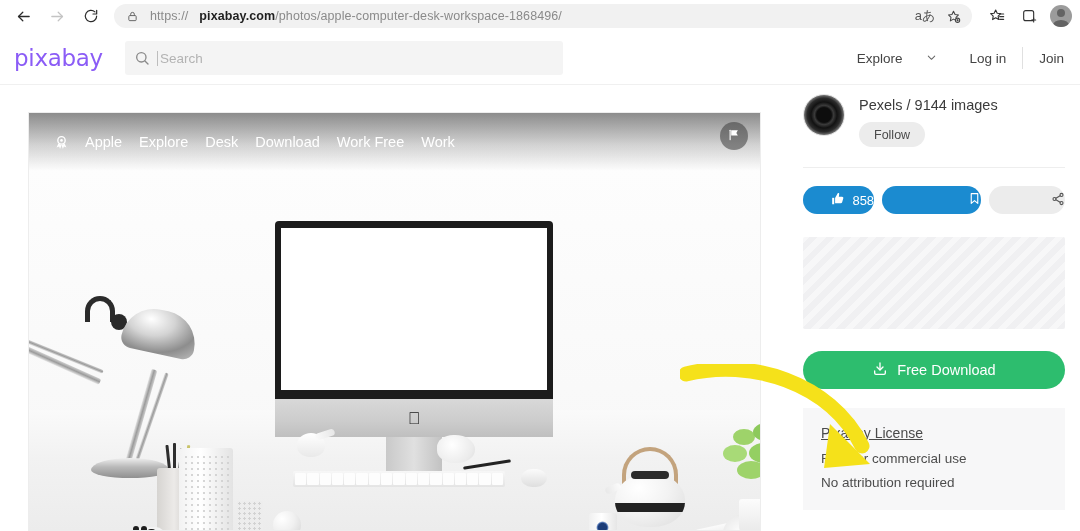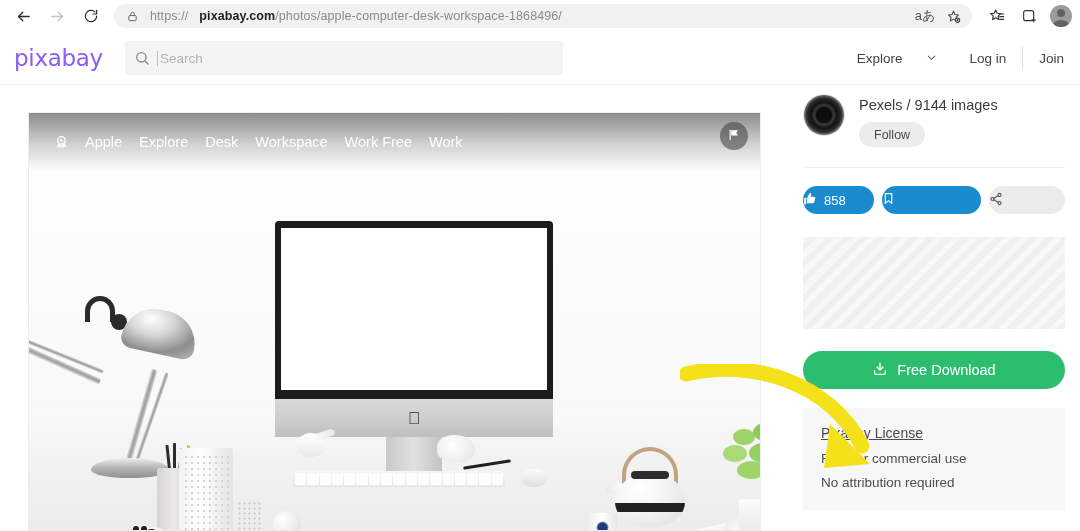--- a/index.html
+++ b/index.html
@@ -343,21 +343,21 @@
     border: none; border-radius: 13px;
     height: 25px; padding: 0 15px;
     font-size: 12.5px; cursor: pointer;
     font-family: "Liberation Sans", sans-serif;
   }
   .divider { height: 1px; background: #eeeeee; margin: 20px 0 0 0; }
 
   .action-row { display: flex; gap: 8px; margin-top: 18px; }
   .btn-like, .btn-save, .btn-share {
     height: 28px; border: none; border-radius: 14px;
-    display: flex; align-items: center; justify-content: flex-start; gap: 7px;
+    display: flex; align-items: center; justify-content: flex-end; gap: 7px;
     cursor: pointer; font-size: 13px;
     font-family: "Liberation Sans", sans-serif;
   }
   .btn-like { background: #1b8bd0; color: #fff; width: 74px; }
   .btn-save { background: #1b8bd0; color: #fff; width: 103px; }
   .btn-share { background: #ececec; color: #555; width: 79px; }
 
   .ad-box {
     margin-top: 23px; height: 92px; background: #f6f6f7;
     background-image: repeating-linear-gradient(-45deg, #f0f0f2 0 6px, #f7f7f8 6px 12px);
@@ -594,21 +594,21 @@
           <svg width="17" height="17" viewBox="0 0 24 24" fill="currentColor">
             <circle cx="12" cy="9" r="5.2" fill="none" stroke="currentColor" stroke-width="1.9"></circle>
             <circle cx="12" cy="9" r="1.9"></circle>
             <path d="M7.6 13.4L5 19l3.6-1.2L10 21l2-5.2z"></path>
             <path d="M16.4 13.4L19 19l-3.6-1.2L14 21l-2-5.2z"></path>
           </svg>
         </span>
         <a class="tag-link">Apple</a>
         <a class="tag-link">Explore</a>
         <a class="tag-link">Desk</a>
-        <a class="tag-link">Workspace</a>
+        <a class="tag-link">Download</a>
         <a class="tag-link">Work Free</a>
         <a class="tag-link">Work</a>
       </div>
 
       <button class="flag-btn">
         <span>
           <svg width="14" height="14" viewBox="0 0 24 24" fill="#fff">
             <rect x="4.4" y="3" width="1.9" height="18" rx=".7"></rect>
             <path d="M7.2 4h11.4l-2.6 4.4 2.6 4.4H7.2z"></path>
           </svg>

